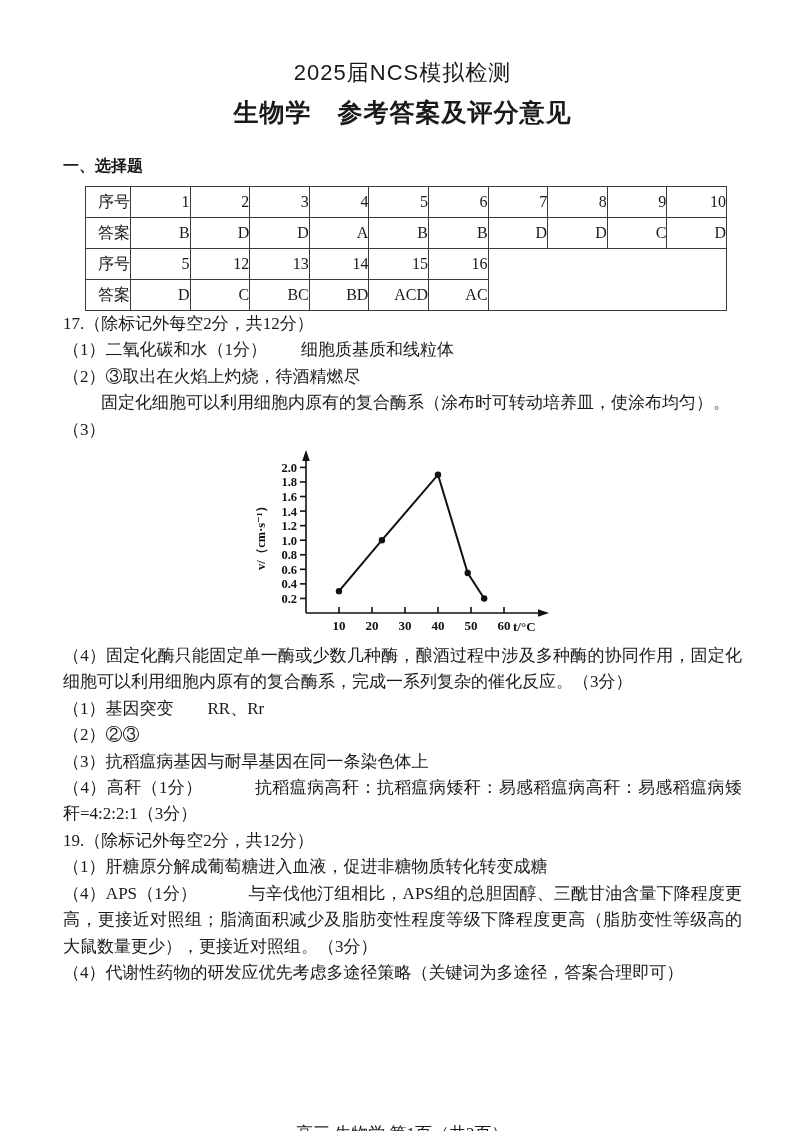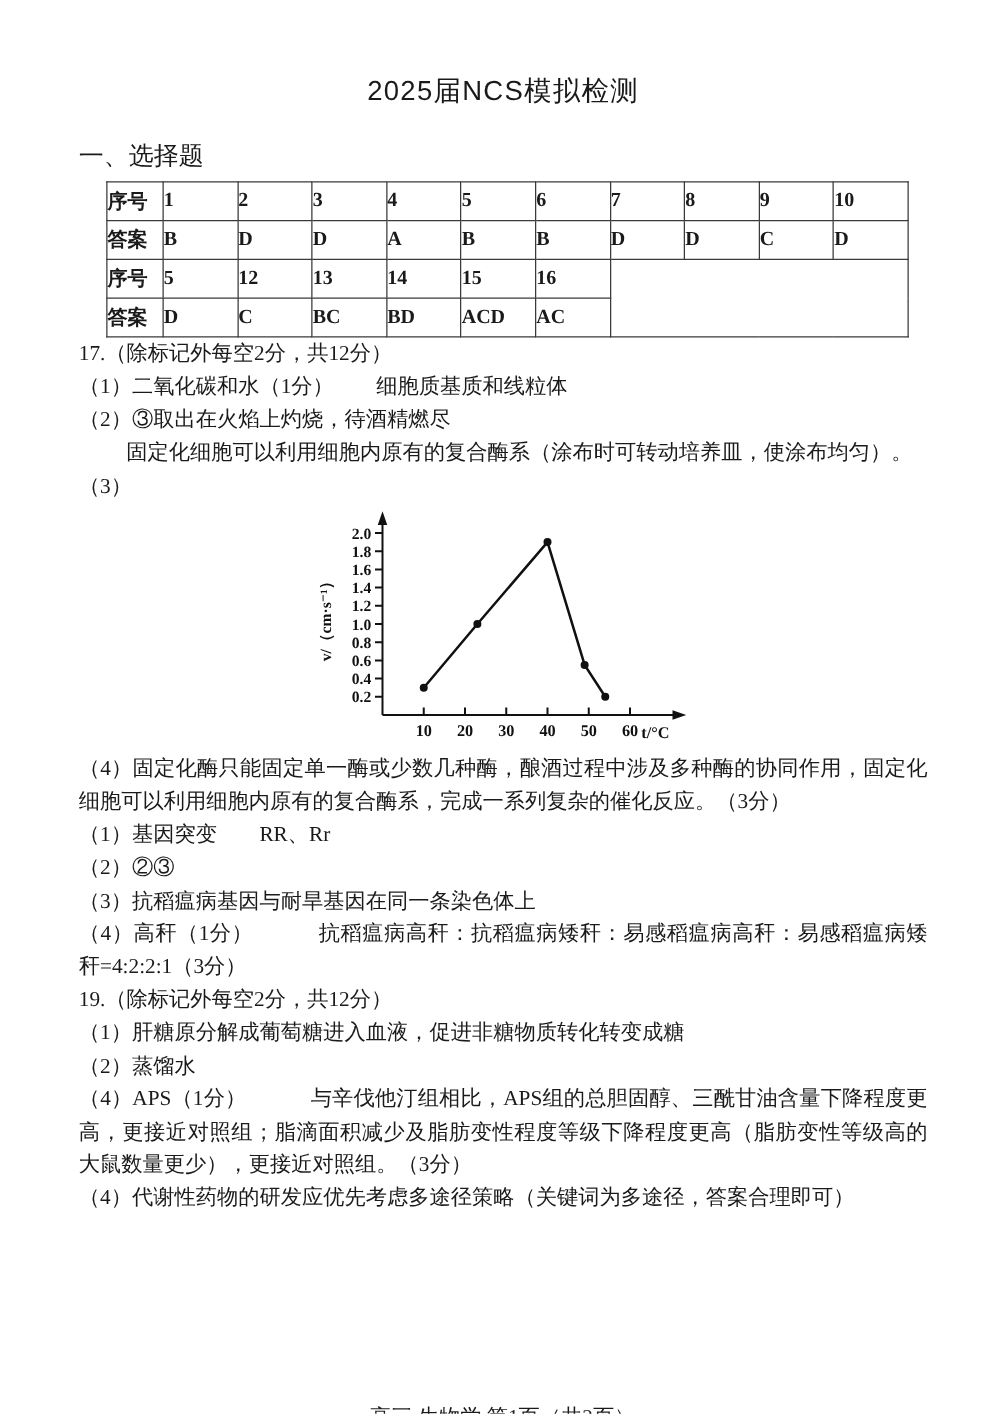--- a/index.html
+++ b/index.html
@@ -27,40 +27,39 @@
   .doc-subtitle {
     margin-top: 8px;
     text-align: center;
     font-family: "Liberation Sans", "DejaVu Sans", sans-serif;
     font-weight: bold;
     font-size: 25px;
     letter-spacing: 1px;
   }
   .sec-heading {
     font-family: "Liberation Sans", "DejaVu Sans", sans-serif;
-    font-weight: normal;
-    font-size: 20px;
+    font-weight: bold;
+    font-size: 16px;
     line-height: 26px;
   }
   .sec1-heading { margin-top: 24px; }
   .sec2-heading { margin-top: 7px; }
   table.answers {
     margin-top: 7px;
     margin-left: 22px;
     border-collapse: collapse;
     table-layout: fixed;
     width: 641px;
   }
   table.answers td {
     border: 1px solid #3a3a3a;
     height: 31px;
-    text-align: left;
+    text-align: right;
     vertical-align: middle;
     font-size: 16px;
-    font-weight: bold;
   }
   table.answers td.blank { border: 1px solid #3a3a3a; }
   .ans-line {
     font-size: 17px;
     line-height: 26.4px;
     text-align: justify;
   }
   .indent1 { padding-left: 38px; }
   .chart-wrap {
     margin: 2px 0 2px 188px;
@@ -74,20 +73,21 @@
     text-align: center;
     font-size: 17px;
   }
 </style>
 </head>
 <body>
 
 <div class="page">
 
   <div class="doc-title">2025届NCS模拟检测</div>
+  <div class="doc-subtitle">生物学　参考答案及评分意见</div>
 
   <div class="sec-heading sec1-heading">一、选择题</div>
 
   <table class="answers">
     <colgroup id="answer-cols">
         <col style="width: 45px;">
         <col style="width: 59.6px;">
         <col style="width: 59.6px;">
         <col style="width: 59.6px;">
         <col style="width: 59.6px;">
@@ -205,19 +205,18 @@
 
   <p class="ans-line">（4）固定化酶只能固定单一酶或少数几种酶，酿酒过程中涉及多种酶的协同作用，固定化细胞可以利用细胞内原有的复合酶系，完成一系列复杂的催化反应。（3分）</p>
 
   <p class="ans-line">（1）基因突变　　RR、Rr</p>
   <p class="ans-line">（2）②③</p>
   <p class="ans-line">（3）抗稻瘟病基因与耐旱基因在同一条染色体上</p>
   <p class="ans-line">（4）高秆（1分）　　　抗稻瘟病高秆：抗稻瘟病矮秆：易感稻瘟病高秆：易感稻瘟病矮秆=4:2:2:1（3分）</p>
 
   <p class="ans-line">19.（除标记外每空2分，共12分）</p>
   <p class="ans-line">（1）肝糖原分解成葡萄糖进入血液，促进非糖物质转化转变成糖</p>
-  <p class="ans-line">（2）蒸馏水</p>
   <p class="ans-line">（4）APS（1分）　　　与辛伐他汀组相比，APS组的总胆固醇、三酰甘油含量下降程度更高，更接近对照组；脂滴面积减少及脂肪变性程度等级下降程度更高（脂肪变性等级高的大鼠数量更少），更接近对照组。（3分）</p>
   <p class="ans-line">（4）代谢性药物的研发应优先考虑多途径策略（关键词为多途径，答案合理即可）</p>
 
   <div class="footer">— 高三 生物学 第1页（共2页）—</div>
 
 </div>
 
 </body></html>

